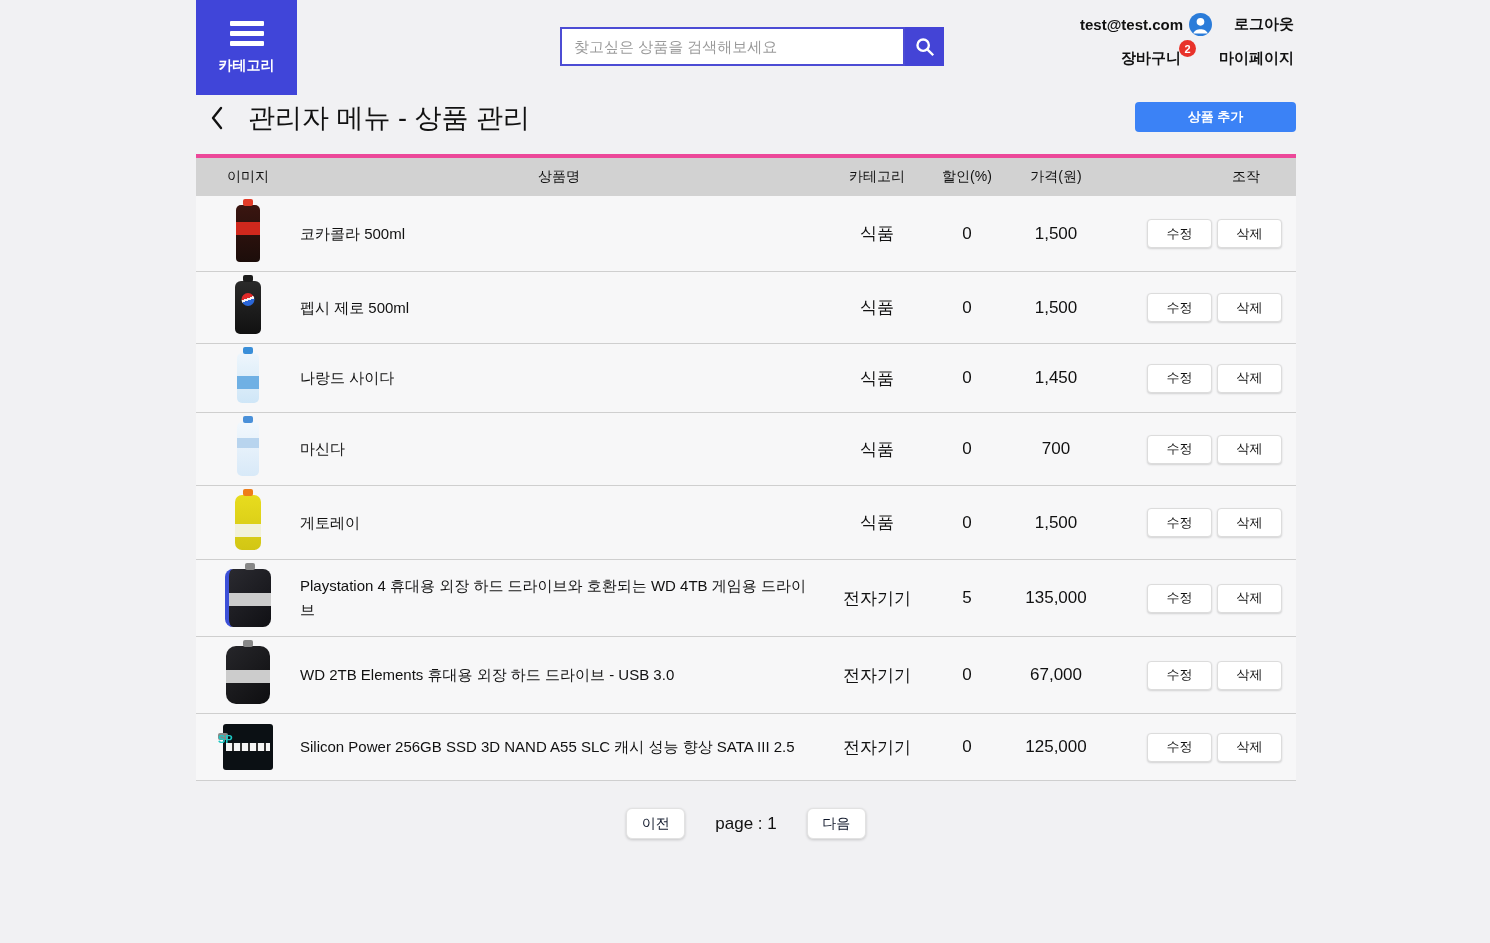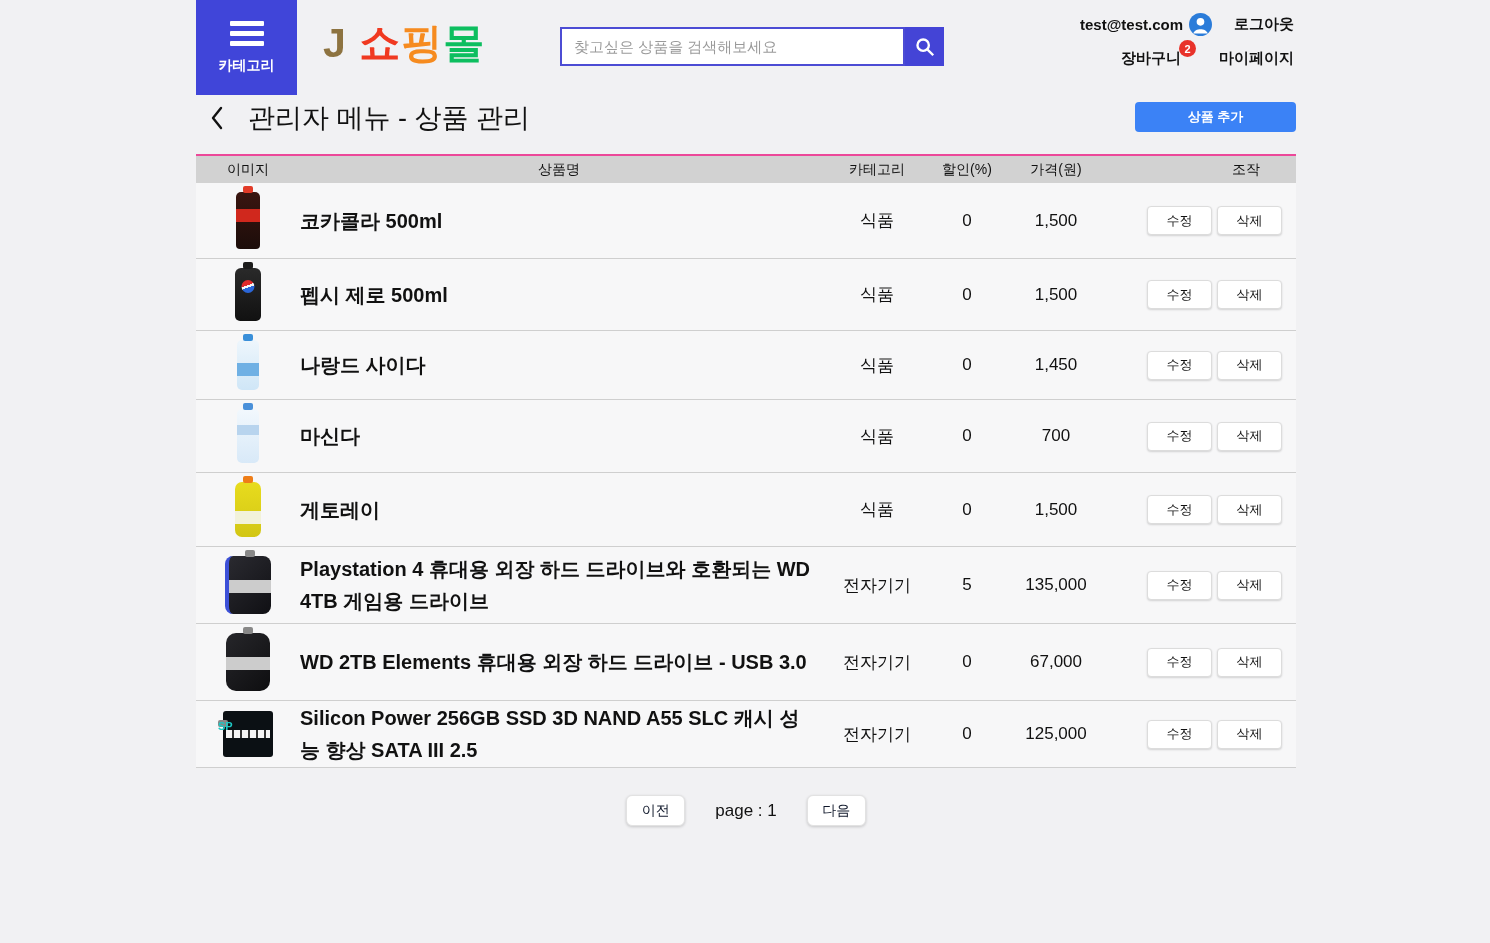--- a/index.html
+++ b/index.html
@@ -62,29 +62,29 @@
   .add-btn {
     position:absolute; right:0; top:7px; width:161px; height:30px;
     background:#3b82f6; color:#fff; border:none; border-radius:4px;
     font-size:13px; font-weight:bold; cursor:pointer; font-family:inherit;
   }
 
   
   .table { margin-top:13px; background:#f7f7f8; }
   .grid-cols { display:grid; grid-template-columns:104px 518px 118px 62px 116px 1fr; }
   .thead {
-    background:#d2d2d2; border-top:2px solid #ec4899;
-    height:29px; align-items:center; font-size:14px;
+    background:#d2d2d2; border-top:4px solid #ec4899;
+    height:42px; align-items:center; font-size:14px;
   }
   .th { text-align:center; }
   .th-actions { text-align:right; padding-right:36px; }
 
   .row { align-items:center; min-height:67px; border-bottom:1px solid #cfcfcf; font-size:17px; }
   .cell-img { display:flex; justify-content:center; padding:9px 0; }
-  .cell-name { font-size:20px; line-height:1.6; padding-right:6px;font-weight:bold; }
+  .cell-name { font-size:15px; line-height:1.6; padding-right:6px; }
   .cell-cat, .cell-disc, .cell-price { text-align:center; }
   .cell-actions { display:flex; justify-content:flex-end; gap:5px; padding-right:14px; }
   .mini-btn {
     width:65px; height:29px; background:#fff; border:1px solid #dcdcdc; border-radius:4px;
     font-size:13px; box-shadow:0 1px 2px rgba(0,0,0,0.15); cursor:pointer; font-family:inherit; color:#111;
   }
 
   
   .pimg { position:relative; }
   .bottle::before { 
@@ -134,23 +134,20 @@
   <div class="topbar">
     <button class="cat-btn">
       <span class="burger">
           <span></span>
           <span></span>
           <span></span>
         </span>
       <span class="cat-label">카테고리</span>
     </button>
 
-    <div class="logo">
-      <span class="c-j">J</span><span class="c-sho"> 쇼</span><span class="c-ping">핑</span><span class="c-mall">몰</span>
-    </div>
 
     <div class="search">
       <input type="text" placeholder="찾고싶은 상품을 검색해보세요" style="">
       <button class="search-btn">
         <svg width="22" height="22" viewBox="0 0 24 24" fill="none" stroke="#fff" stroke-width="2.6">
           <circle cx="10" cy="10" r="6.2"></circle>
           <line x1="14.8" y1="14.8" x2="21" y2="21"></line>
         </svg>
       </button>
     </div>

